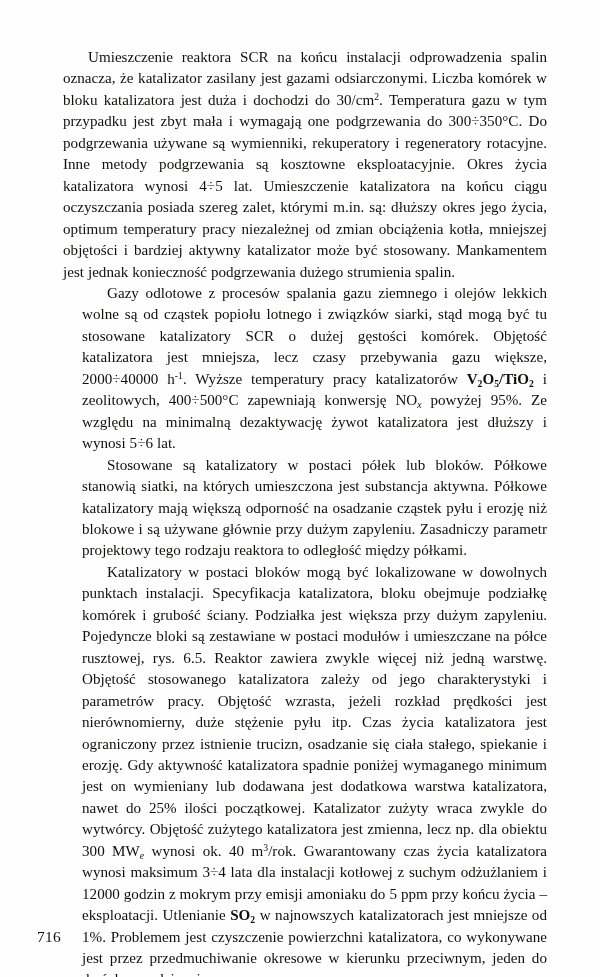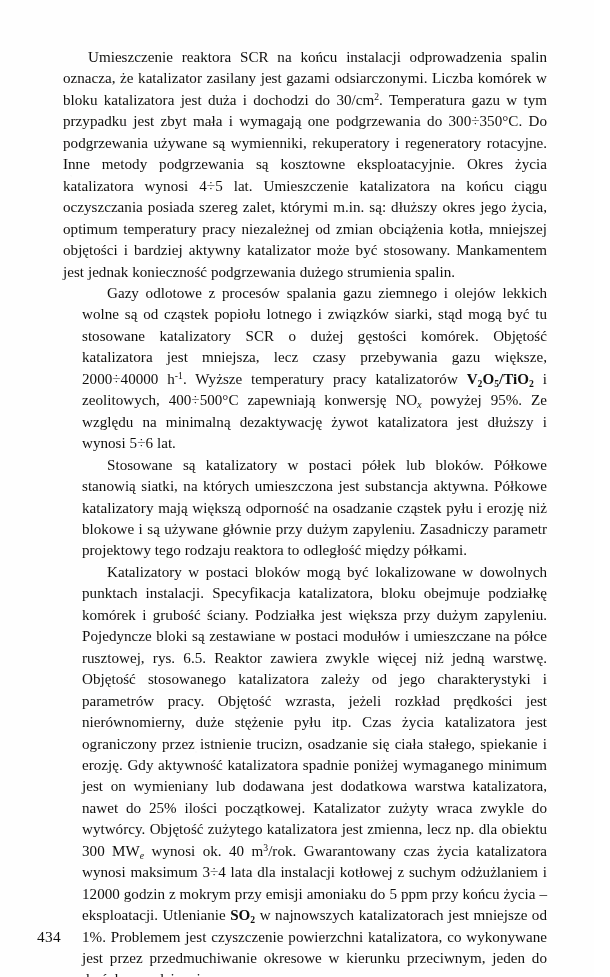--- a/index.html
+++ b/index.html
@@ -92,15 +92,15 @@
 <div class="page">
 
   <div class="textblock">
     <p class="para"><span>Umieszczenie reaktora SCR na końcu instalacji odprowadzenia spalin oznacza, że katalizator zasilany jest gazami odsiarczonymi. Liczba komórek w bloku katalizatora jest duża i dochodzi do 30/cm</span><sup>2</sup><span>. Temperatura gazu w tym przypadku jest zbyt mała i wymagają one podgrzewania do 300÷350°C. Do podgrzewania używane są wymienniki, rekuperatory i regeneratory rotacyjne. Inne metody podgrzewania są kosztowne eksploatacyjnie. Okres życia katalizatora wynosi 4÷5 lat. Umieszczenie katalizatora na końcu ciągu oczyszczania posiada szereg zalet, którymi m.in. są: dłuższy okres jego życia, optimum temperatury pracy niezależnej od zmian obciążenia kotła, mniejszej objętości i bardziej aktywny katalizator może być stosowany. Mankamentem jest jednak konieczność podgrzewania dużego strumienia spalin.</span></p>
     <p class="para"><span>Gazy odlotowe z procesów spalania gazu ziemnego i olejów lekkich wolne są od cząstek popiołu lotnego i związków siarki, stąd mogą być tu stosowane katalizatory SCR o dużej gęstości komórek. Objętość katalizatora jest mniejsza, lecz czasy przebywania gazu większe, 2000÷40000 h</span><sup>-1</sup><span>. Wyższe temperatury pracy katalizatorów </span><b>V</b><sub class="bold">2</sub><b>O</b><sub class="bold">5</sub><b>/TiO</b><sub class="bold">2</sub><span> i zeolitowych, 400÷500°C zapewniają konwersję NO</span><sub class="ital">x</sub><span> powyżej 95%. Ze względu na minimalną dezaktywację żywot katalizatora jest dłuższy i wynosi 5÷6 lat.</span></p>
     <p class="para"><span>Stosowane są katalizatory w postaci półek lub bloków. Półkowe stanowią siatki, na których umieszczona jest substancja aktywna. Półkowe katalizatory mają większą odporność na osadzanie cząstek pyłu i erozję niż blokowe i są używane głównie przy dużym zapyleniu. Zasadniczy parametr projektowy tego rodzaju reaktora to odległość między półkami.</span></p>
     <p class="para"><span>Katalizatory w postaci bloków mogą być lokalizowane w dowolnych punktach instalacji. Specyfikacja katalizatora, bloku obejmuje podziałkę komórek i grubość ściany. Podziałka jest większa przy dużym zapyleniu. Pojedyncze bloki są zestawiane w postaci modułów i umieszczane na półce rusztowej, rys. 6.5. Reaktor zawiera zwykle więcej niż jedną warstwę. Objętość stosowanego katalizatora zależy od jego charakterystyki i parametrów pracy. Objętość wzrasta, jeżeli rozkład prędkości jest nierównomierny, duże stężenie pyłu itp. Czas życia katalizatora jest ograniczony przez istnienie trucizn, osadzanie się ciała stałego, spiekanie i erozję. Gdy aktywność katalizatora spadnie poniżej wymaganego minimum jest on wymieniany lub dodawana jest dodatkowa warstwa katalizatora, nawet do 25% ilości początkowej. Katalizator zużyty wraca zwykle do wytwórcy. Objętość zużytego katalizatora jest zmienna, lecz np. dla obiektu 300 MW</span><sub class="ital">e</sub><span> wynosi ok. 40 m</span><sup>3</sup><span>/rok. Gwarantowany czas życia katalizatora wynosi maksimum 3÷4 lata dla instalacji kotłowej z suchym odżużlaniem i 12000 godzin z mokrym przy emisji amoniaku do 5 ppm przy końcu życia – eksploatacji. Utlenianie </span><b>SO</b><sub class="bold">2</sub><span> w najnowszych katalizatorach jest mniejsze od 1%. Problemem jest czyszczenie powierzchni katalizatora, co wykonywane jest przez przedmuchiwanie okresowe w kierunku przeciwnym, jeden do dwóch razy dziennie.</span></p>
     <p class="para"><span>Ważne są warunki na wlocie do reaktora, rozkładu stężeń i prędkości, a w czasie pracy kontrola temperatury. Często używany jest by-pass dla przy-</span></p>
   </div>
 
-  <div class="folio">434</div>
+  <div class="folio">716</div>
 
 </div>
 
 </body></html>

